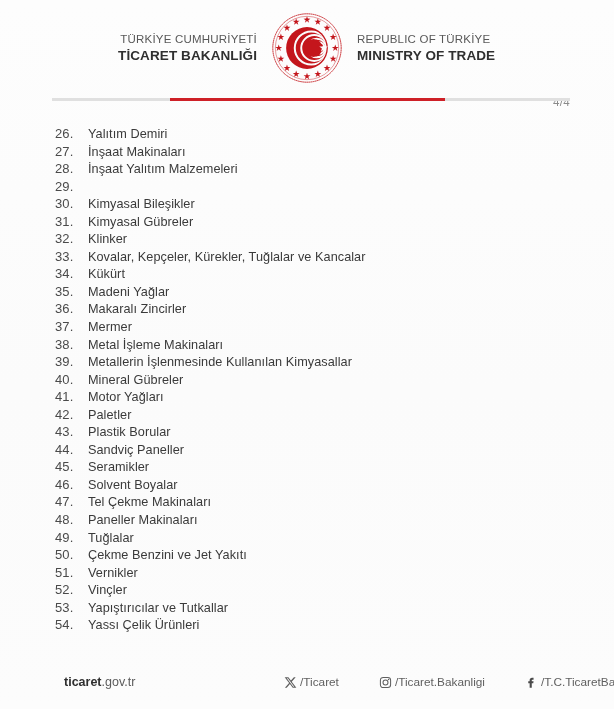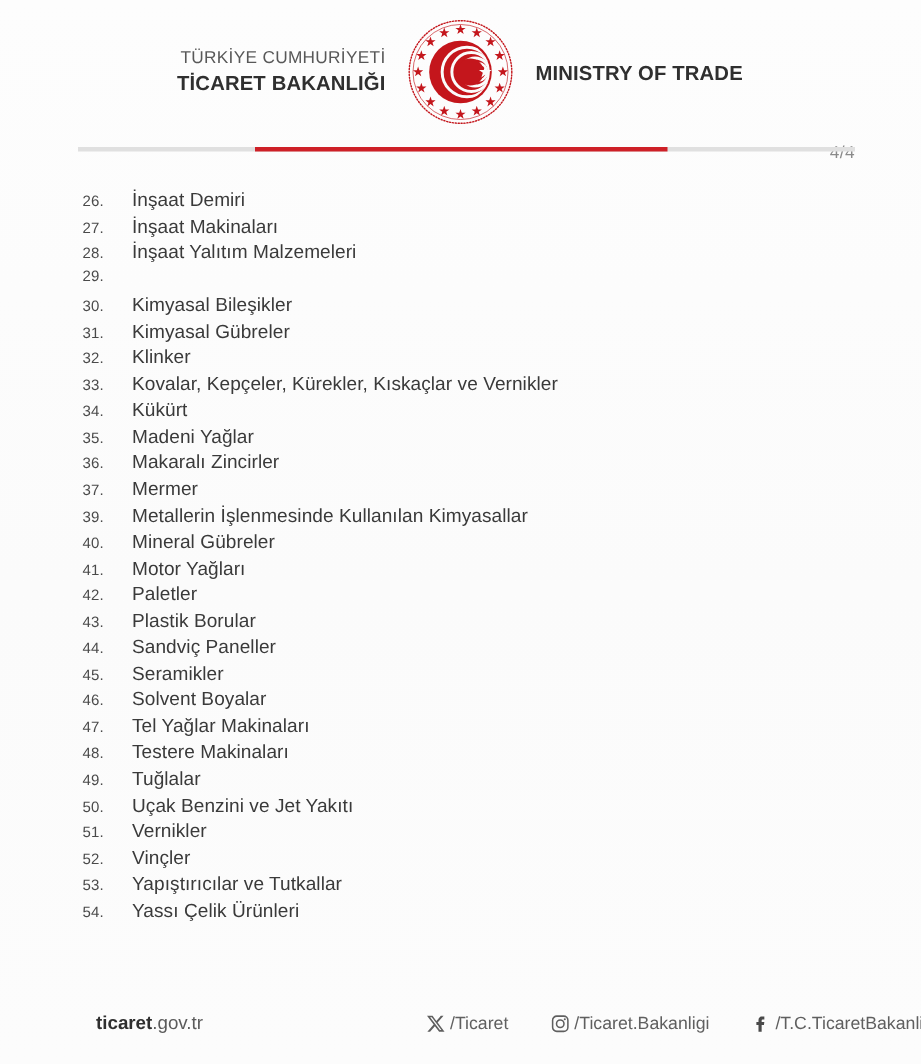--- a/index.html
+++ b/index.html
@@ -108,21 +108,21 @@
   }
   .row {
     display: flex;
     align-items: baseline;
     height: 17.55px;
     padding-left: 55px;
   }
   .row-num {
     width: 33px;
     flex: 0 0 33px;
-    font-size: 10px;
+    font-size: 13px;
     color: #4a4a4a;
     letter-spacing: 0.1px;
   }
   .row-label {
     font-size: 12.7px;
     color: #3a3a3a;
     letter-spacing: 0.05px;
     white-space: nowrap;
   }
 
@@ -146,21 +146,21 @@
   .site b {
     color: #2f2f2f;
     font-weight: bold;
   }
   .socials {
     position: absolute;
     left: 272px;
     right: 44px;
     display: flex;
     align-items: flex-start;
-    gap: 28px;
+    gap: 40px;
     justify-content: flex-start;
   }
   .social {
     display: flex;
     align-items: center;
     gap: 3px;
     font-size: 11.8px;
     color: #5f5f5f;
     white-space: nowrap;
   }
@@ -220,36 +220,37 @@
           <circle cx="133" cy="100" r="16" stroke-width="5.0"></circle>
         </g>
 
         <circle cx="118" cy="100" r="25" fill="#c4161c"></circle>
         <g transform="translate(146,100) scale(1.25)">
           <polygon points="0,-10 2.35,-3.1 9.51,-3.09 3.71,1.18 5.88,8.09 0,3.8 -5.88,8.09 -3.71,1.18 -9.51,-3.09 -2.35,-3.1" fill="#fbfbfb"></polygon>
         </g>
       </svg>
 
       <div class="brand-en">
+        <div class="brand-line1">REPUBLIC OF TÜRKİYE</div>
         <div class="brand-line2">MINISTRY OF TRADE</div>
       </div>
 
     </div>
   </div>
 
   <div class="pageno">4/4</div>
 
   <div class="divider">
     <div class="divider-accent"></div>
   </div>
 
   <div class="list">
       <div class="row">
         <span class="row-num">26.</span>
-        <span class="row-label">İnşaat Demiri</span>
+        <span class="row-label">Yalıtım Demiri</span>
       </div>
       <div class="row">
         <span class="row-num">27.</span>
         <span class="row-label">İnşaat Makinaları</span>
       </div>
       <div class="row">
         <span class="row-num">28.</span>
         <span class="row-label">İnşaat Yalıtım Malzemeleri</span>
       </div>
       <div class="row">
@@ -262,39 +263,43 @@
       <div class="row">
         <span class="row-num">31.</span>
         <span class="row-label">Kimyasal Gübreler</span>
       </div>
       <div class="row">
         <span class="row-num">32.</span>
         <span class="row-label">Klinker</span>
       </div>
       <div class="row">
         <span class="row-num">33.</span>
-        <span class="row-label">Kovalar, Kepçeler, Kürekler, Kıskaçlar ve Vernikler</span>
+        <span class="row-label">Kovalar, Kepçeler, Kürekler, Tuğlalar ve Kancalar</span>
       </div>
       <div class="row">
         <span class="row-num">34.</span>
         <span class="row-label">Kükürt</span>
       </div>
       <div class="row">
         <span class="row-num">35.</span>
         <span class="row-label">Madeni Yağlar</span>
       </div>
       <div class="row">
         <span class="row-num">36.</span>
         <span class="row-label">Makaralı Zincirler</span>
       </div>
       <div class="row">
         <span class="row-num">37.</span>
         <span class="row-label">Mermer</span>
       </div>
       <div class="row">
+        <span class="row-num">38.</span>
+        <span class="row-label">Metal İşleme Makinaları</span>
+      </div>
+      <div class="row">
         <span class="row-num">39.</span>
         <span class="row-label">Metallerin İşlenmesinde Kullanılan Kimyasallar</span>
       </div>
       <div class="row">
         <span class="row-num">40.</span>
         <span class="row-label">Mineral Gübreler</span>
       </div>
       <div class="row">
         <span class="row-num">41.</span>
         <span class="row-label">Motor Yağları</span>
@@ -314,33 +319,33 @@
       <div class="row">
         <span class="row-num">45.</span>
         <span class="row-label">Seramikler</span>
       </div>
       <div class="row">
         <span class="row-num">46.</span>
         <span class="row-label">Solvent Boyalar</span>
       </div>
       <div class="row">
         <span class="row-num">47.</span>
-        <span class="row-label">Tel Yağlar Makinaları</span>
+        <span class="row-label">Tel Çekme Makinaları</span>
       </div>
       <div class="row">
         <span class="row-num">48.</span>
-        <span class="row-label">Testere Makinaları</span>
+        <span class="row-label">Paneller Makinaları</span>
       </div>
       <div class="row">
         <span class="row-num">49.</span>
         <span class="row-label">Tuğlalar</span>
       </div>
       <div class="row">
         <span class="row-num">50.</span>
-        <span class="row-label">Uçak Benzini ve Jet Yakıtı</span>
+        <span class="row-label">Çekme Benzini ve Jet Yakıtı</span>
       </div>
       <div class="row">
         <span class="row-num">51.</span>
         <span class="row-label">Vernikler</span>
       </div>
       <div class="row">
         <span class="row-num">52.</span>
         <span class="row-label">Vinçler</span>
       </div>
       <div class="row">

